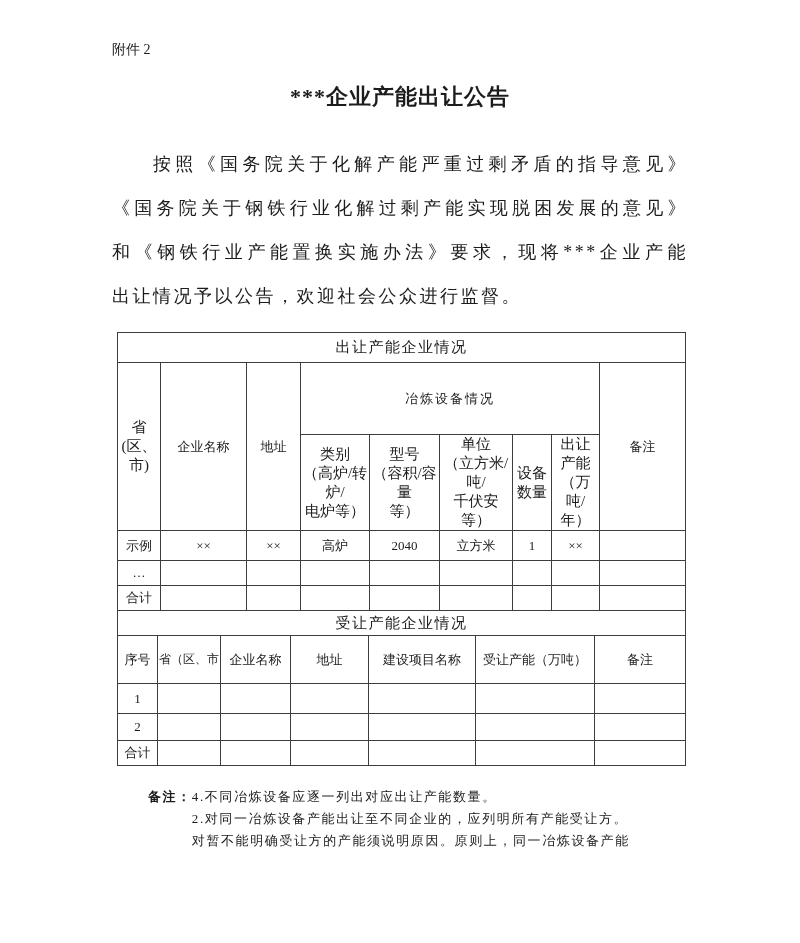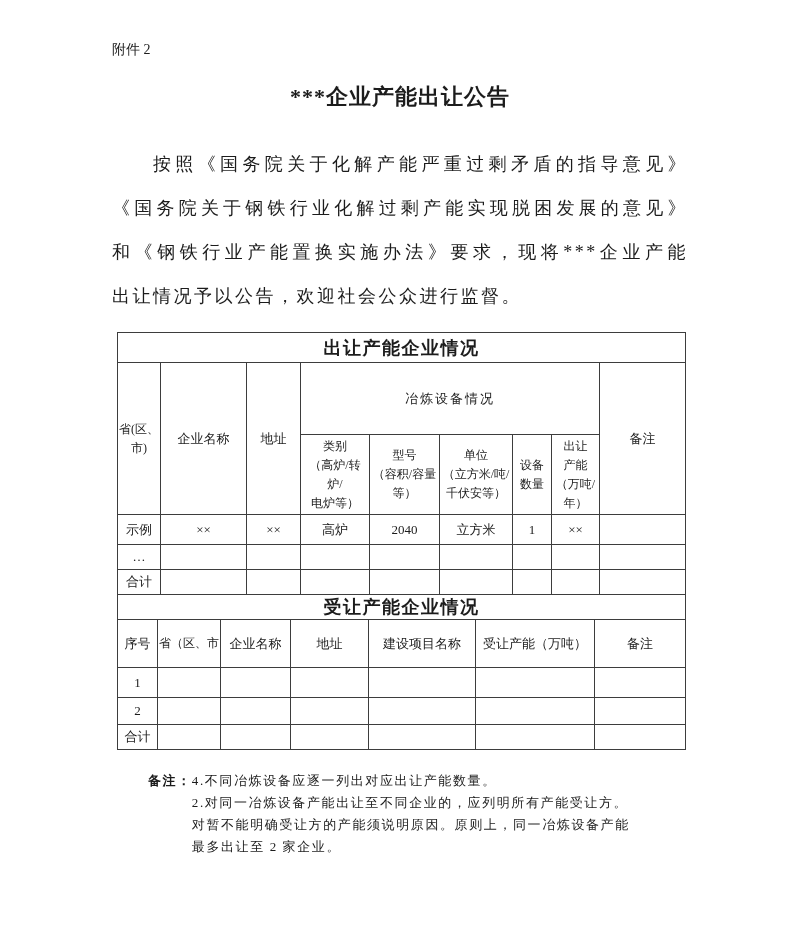--- a/index.html
+++ b/index.html
@@ -39,24 +39,24 @@
   }
   table.t1 { margin-top:14px; }
   table.t2 { margin-top:-1px; }
   table.t td {
     border:1px solid #3d3d3d;
     text-align:center;
     vertical-align:middle;
     padding:0 1px;
     overflow:hidden;
   }
-  td.sect { font-weight:bold; font-size:18px; letter-spacing:1.5px; }
+  td.sect { font-weight:normal; font-size:15px; letter-spacing:1.5px; }
   td.group { letter-spacing:2px; }
   td.pre { white-space:pre-line; line-height:19px; }
-  td.sub { font-size:12px; letter-spacing:0; }
+  td.sub { font-size:15px; letter-spacing:0; }
   td.tight { font-size:12px; letter-spacing:0; white-space:nowrap; }
   tr.h30 { height:30px; }
   tr.h72 { height:72px; }
   tr.h80 { height:80px; }
   tr.h25 { height:25px; }
   tr.h27 { height:27px; }
   tr.h48 { height:48px; }
 
   .notes {
     margin-top:20px;
@@ -218,17 +218,16 @@
     </tr>
   </tbody>
     </table>
 
   <div class="notes">
     <div class="notes-label">备注：</div>
     <div class="notes-body">
       <div>4.不同冶炼设备应逐一列出对应出让产能数量。</div>
       <div>2.对同一冶炼设备产能出让至不同企业的，应列明所有产能受让方。</div>
       <div>对暂不能明确受让方的产能须说明原因。原则上，同一冶炼设备产能</div>
-      <div>最多出让至 2 家企业。</div>
     </div>
   </div>
 
 </div>
 
 </body></html>

